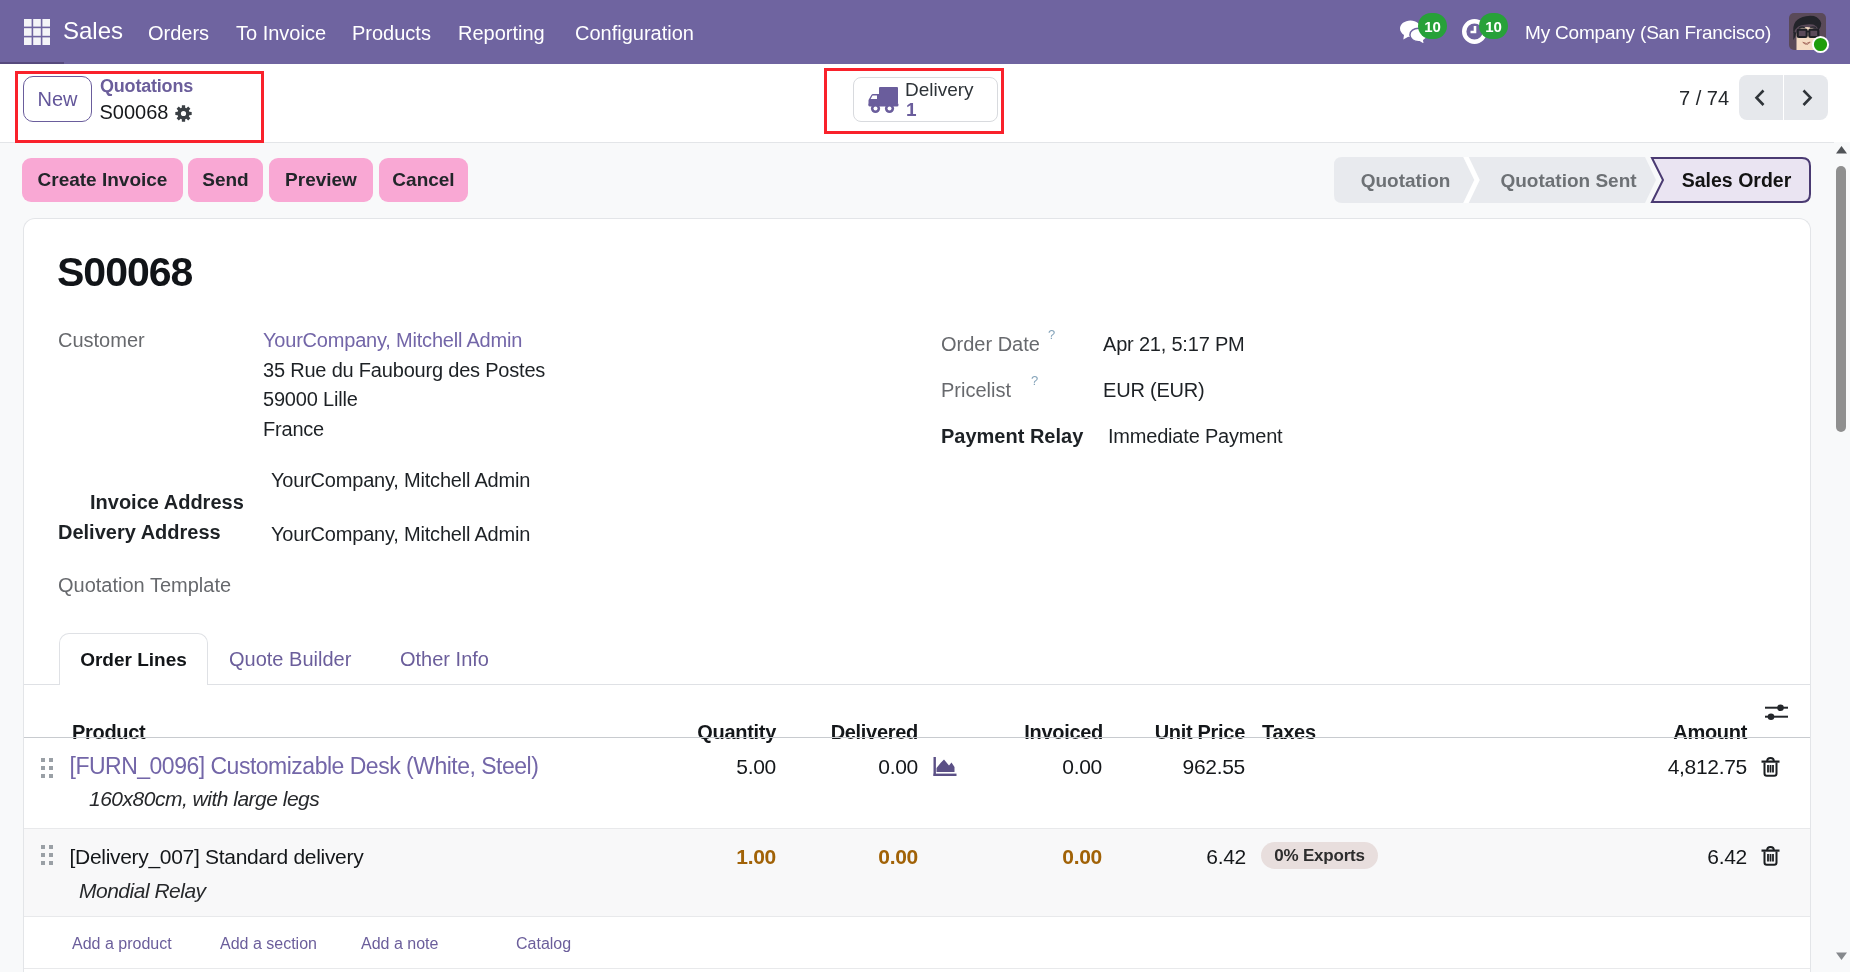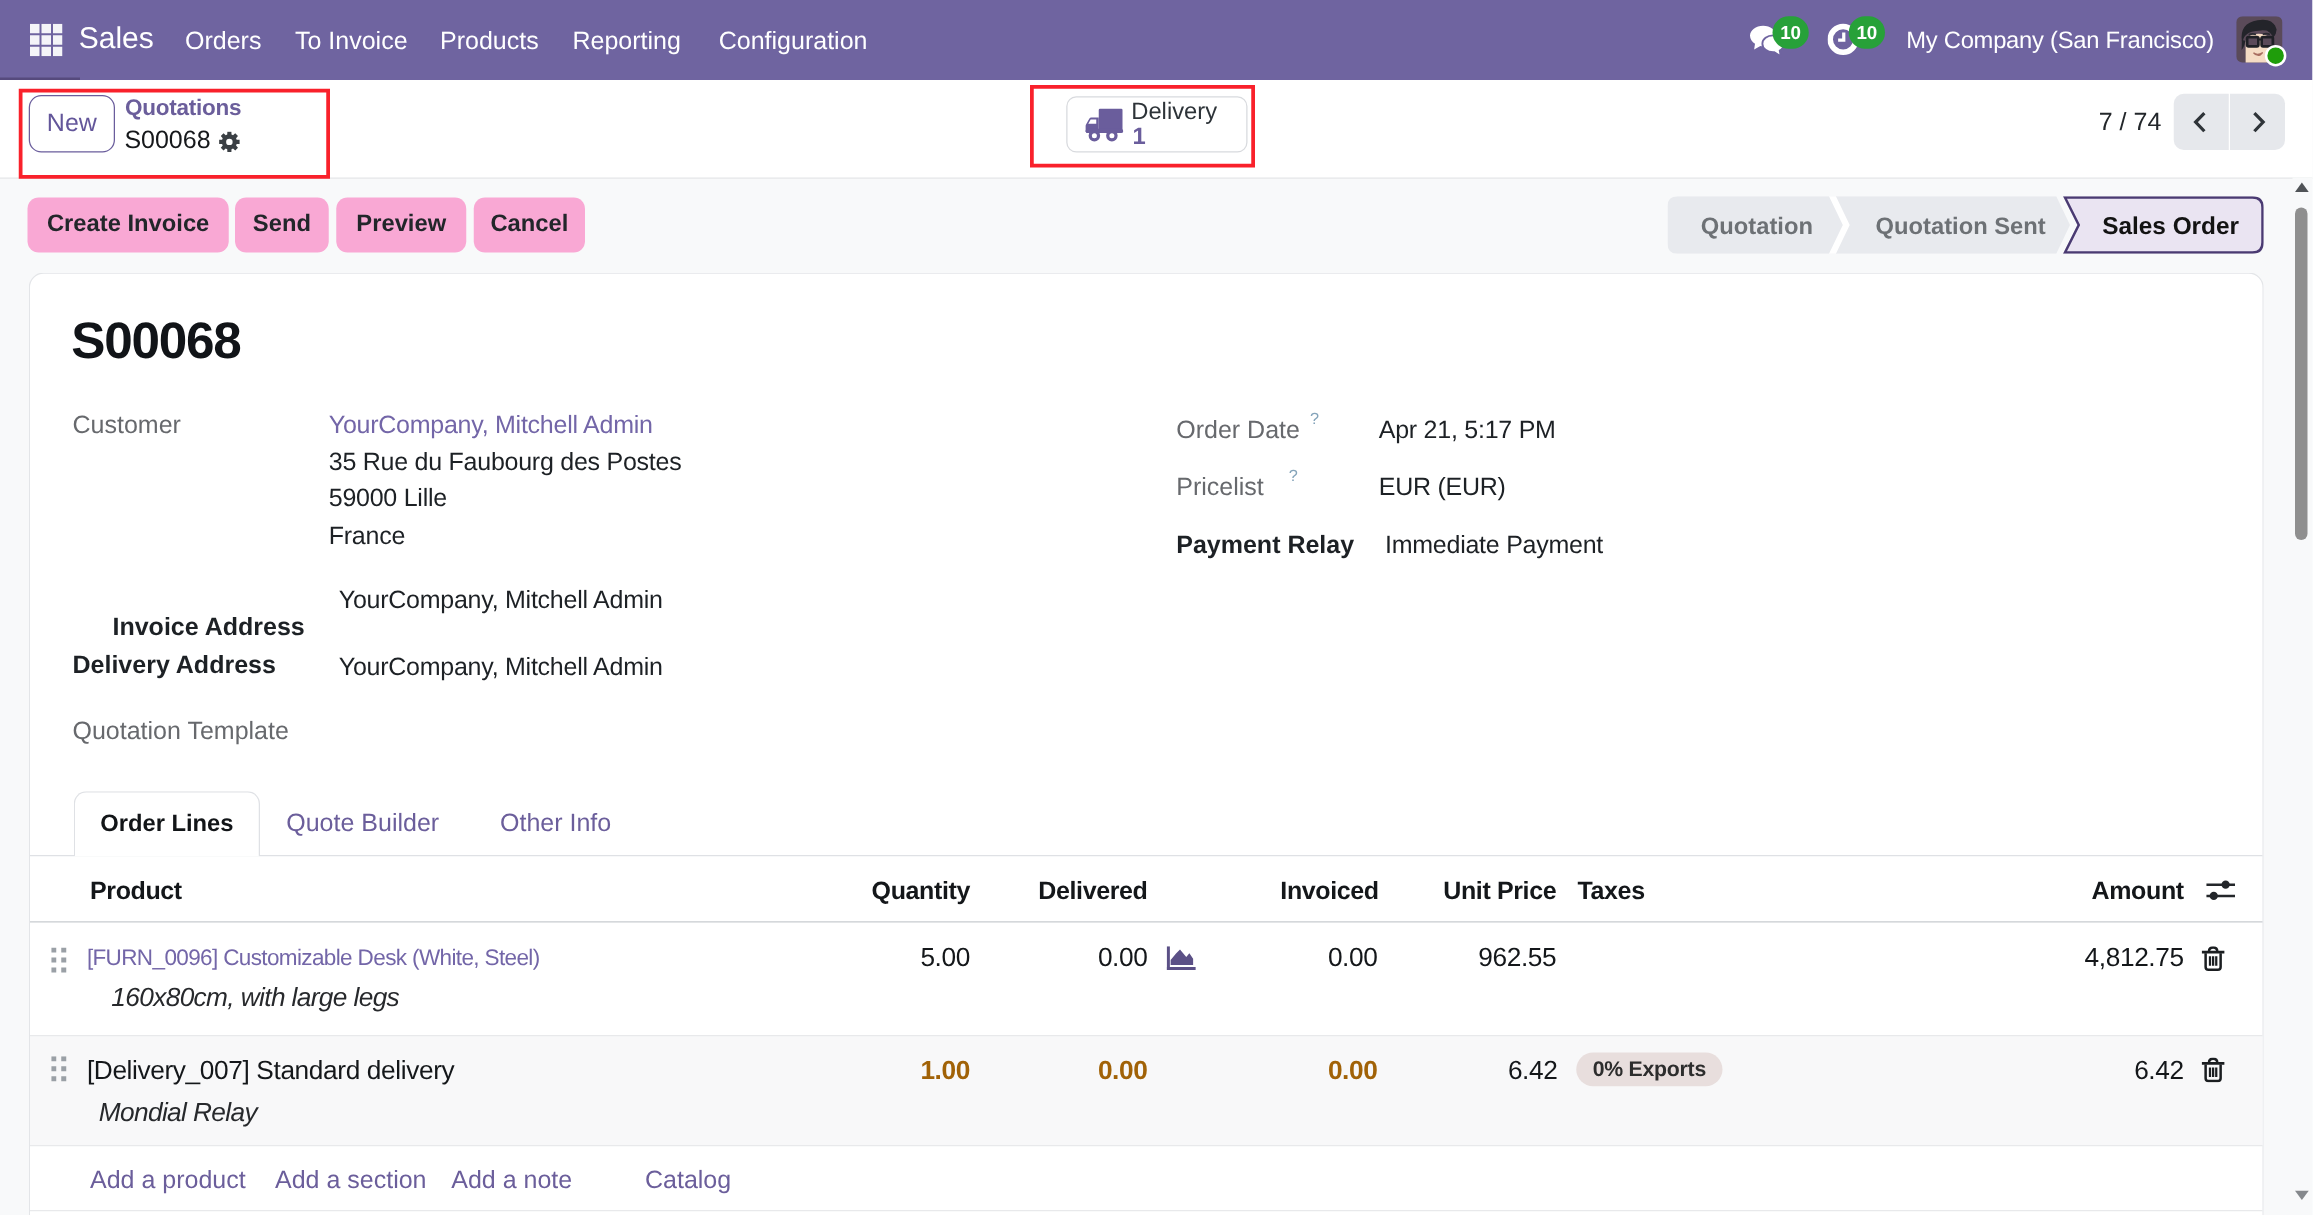--- a/index.html
+++ b/index.html
@@ -34,29 +34,29 @@
   .val  { position:absolute; font-size:20px; line-height:20px; color:#1d2125; white-space:nowrap; letter-spacing:-0.2px; }
   .vlink{ position:absolute; font-size:20px; line-height:20px; color:#7366a8; white-space:nowrap; letter-spacing:-0.2px; }
   .qm   { position:absolute; font-size:13px; color:#85a4ba; }
 
   
   #tabline { position:absolute; left:24px; top:684px; width:1786px; height:1px; background:#dfe1e5; }
   #tab-active { position:absolute; left:59px; top:633px; width:149px; height:52px; background:#fff; border:1px solid #dfe1e5; border-bottom:none; border-radius:10px 10px 0 0; color:#121518; font-weight:bold; font-size:19px; display:flex; align-items:center; justify-content:center; }
   .tab { position:absolute; top:649px; font-size:20px; line-height:20px; color:#6b5e9b; }
 
   
-  .th { position:absolute; font-size:20px; font-weight:bold; color:#14171a; line-height:20px; white-space:nowrap; letter-spacing:-0.3px; }
+  .th { position:absolute; font-size:20px; font-weight:bold; color:#14171a; line-height:20px; white-space:nowrap; letter-spacing:-0.3px;margin-top:19px; }
   .thr { text-align:right; }
   .td { position:absolute; font-size:21px; line-height:21px; color:#14171a; white-space:nowrap; letter-spacing:-0.3px; }
   .tdr { text-align:right; }
   .teal { color:#a16207; font-weight:bold; }
   .ital { font-style:italic; color:#27292c; letter-spacing:-0.5px; }
   .sep { position:absolute; left:24px; width:1786px; height:1px; background:#e8e9eb; }
   #row2bg { position:absolute; left:24px; top:829px; width:1786px; height:87px; background:#f8f8f9; }
-  .alink { position:absolute; font-size:20px; line-height:20px; color:#6b5e9b; white-space:nowrap; }
+  .alink { position:absolute; font-size:16px; line-height:20px; color:#6b5e9b; white-space:nowrap; }
   #pill { position:absolute; left:1261px; top:842px; width:117px; height:27px; background:#e8dedd; border-radius:14px; color:#2d2d2d; font-size:17px; font-weight:bold; display:flex; align-items:center; justify-content:center; letter-spacing:-0.2px; }
 
   
   #sbtrack { position:absolute; left:1834px; top:142px; width:16px; height:830px; background:#f8f9fa; }
   #sbthumb { position:absolute; left:1836px; top:166px; width:10px; height:266px; background:#8f8f8f; border-radius:6px; }
 </style>
 </head>
 <body>
 
 <div id="navbar"></div>
@@ -207,21 +207,21 @@
 <svg class="abs" style="left:41px;top:758px" width="13" height="21">
   <g fill="#9aa0a6">
     <rect x="0" y="0" width="4" height="4"></rect>
       <rect x="8" y="0" width="4" height="4"></rect>
     <rect x="0" y="8" width="4" height="4"></rect>
       <rect x="8" y="8" width="4" height="4"></rect>
     <rect x="0" y="16" width="4" height="4"></rect>
       <rect x="8" y="16" width="4" height="4"></rect>
   </g>
 </svg>
-<div class="vlink" style="left:69.5px;top:756px;font-size:18px;line-height:21px;letter-spacing:-0.5px;">[FURN_0096] Customizable Desk (White, Steel)</div>
+<div class="vlink" style="left:69.5px;top:756px;font-size:23px;line-height:21px;letter-spacing:-0.5px;">[FURN_0096] Customizable Desk (White, Steel)</div>
 <div class="td tdr" style="left:626px;top:756px;width:150px;">5.00</div>
 <div class="td tdr" style="left:768px;top:756px;width:150px;">0.00</div>
 <svg class="abs" style="left:933px;top:757px" width="24" height="20" viewBox="0 0 24 20">
   <g fill="#5b5086">
     <path d="M3.5 11 L8 5.5 L11 2.5 L16 8.5 L18.5 5.5 L21.5 10 L21.5 15 L3.5 15 Z"></path>
     <rect x="0.5" y="0" width="2.4" height="19"></rect>
     <rect x="0.5" y="16.6" width="23" height="2.4"></rect>
   </g>
 </svg>
 <div class="td tdr" style="left:952px;top:756px;width:150px;">0.00</div>

